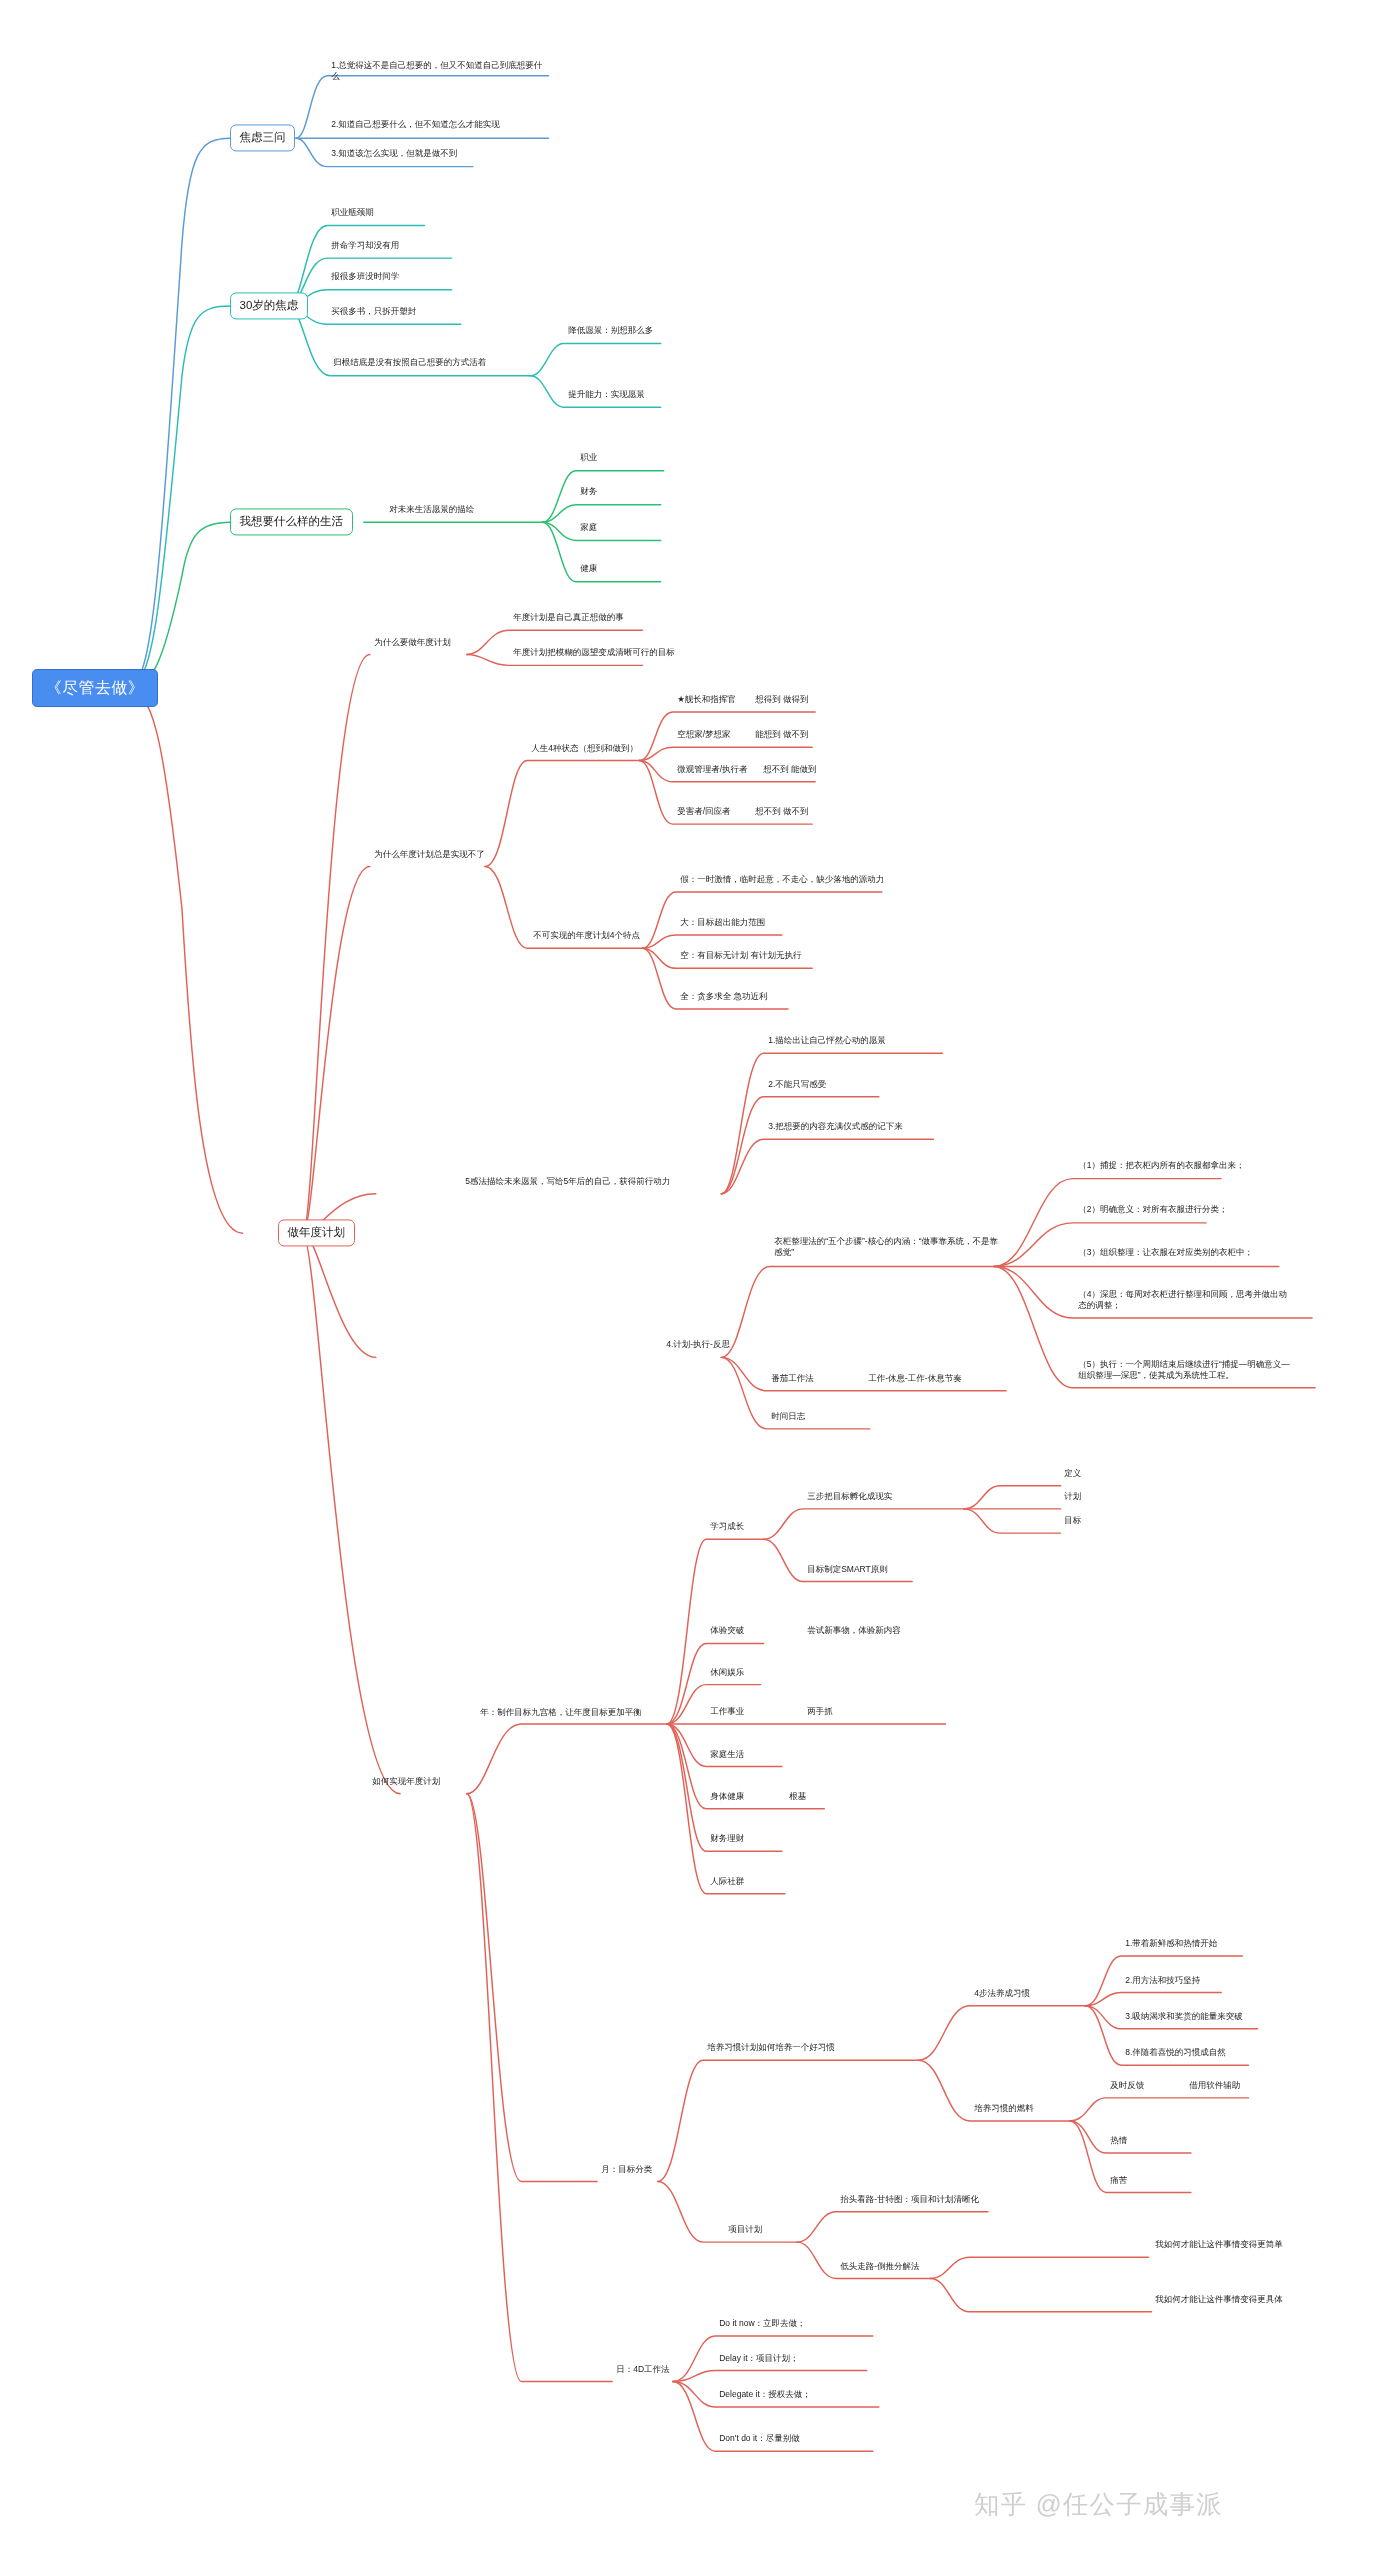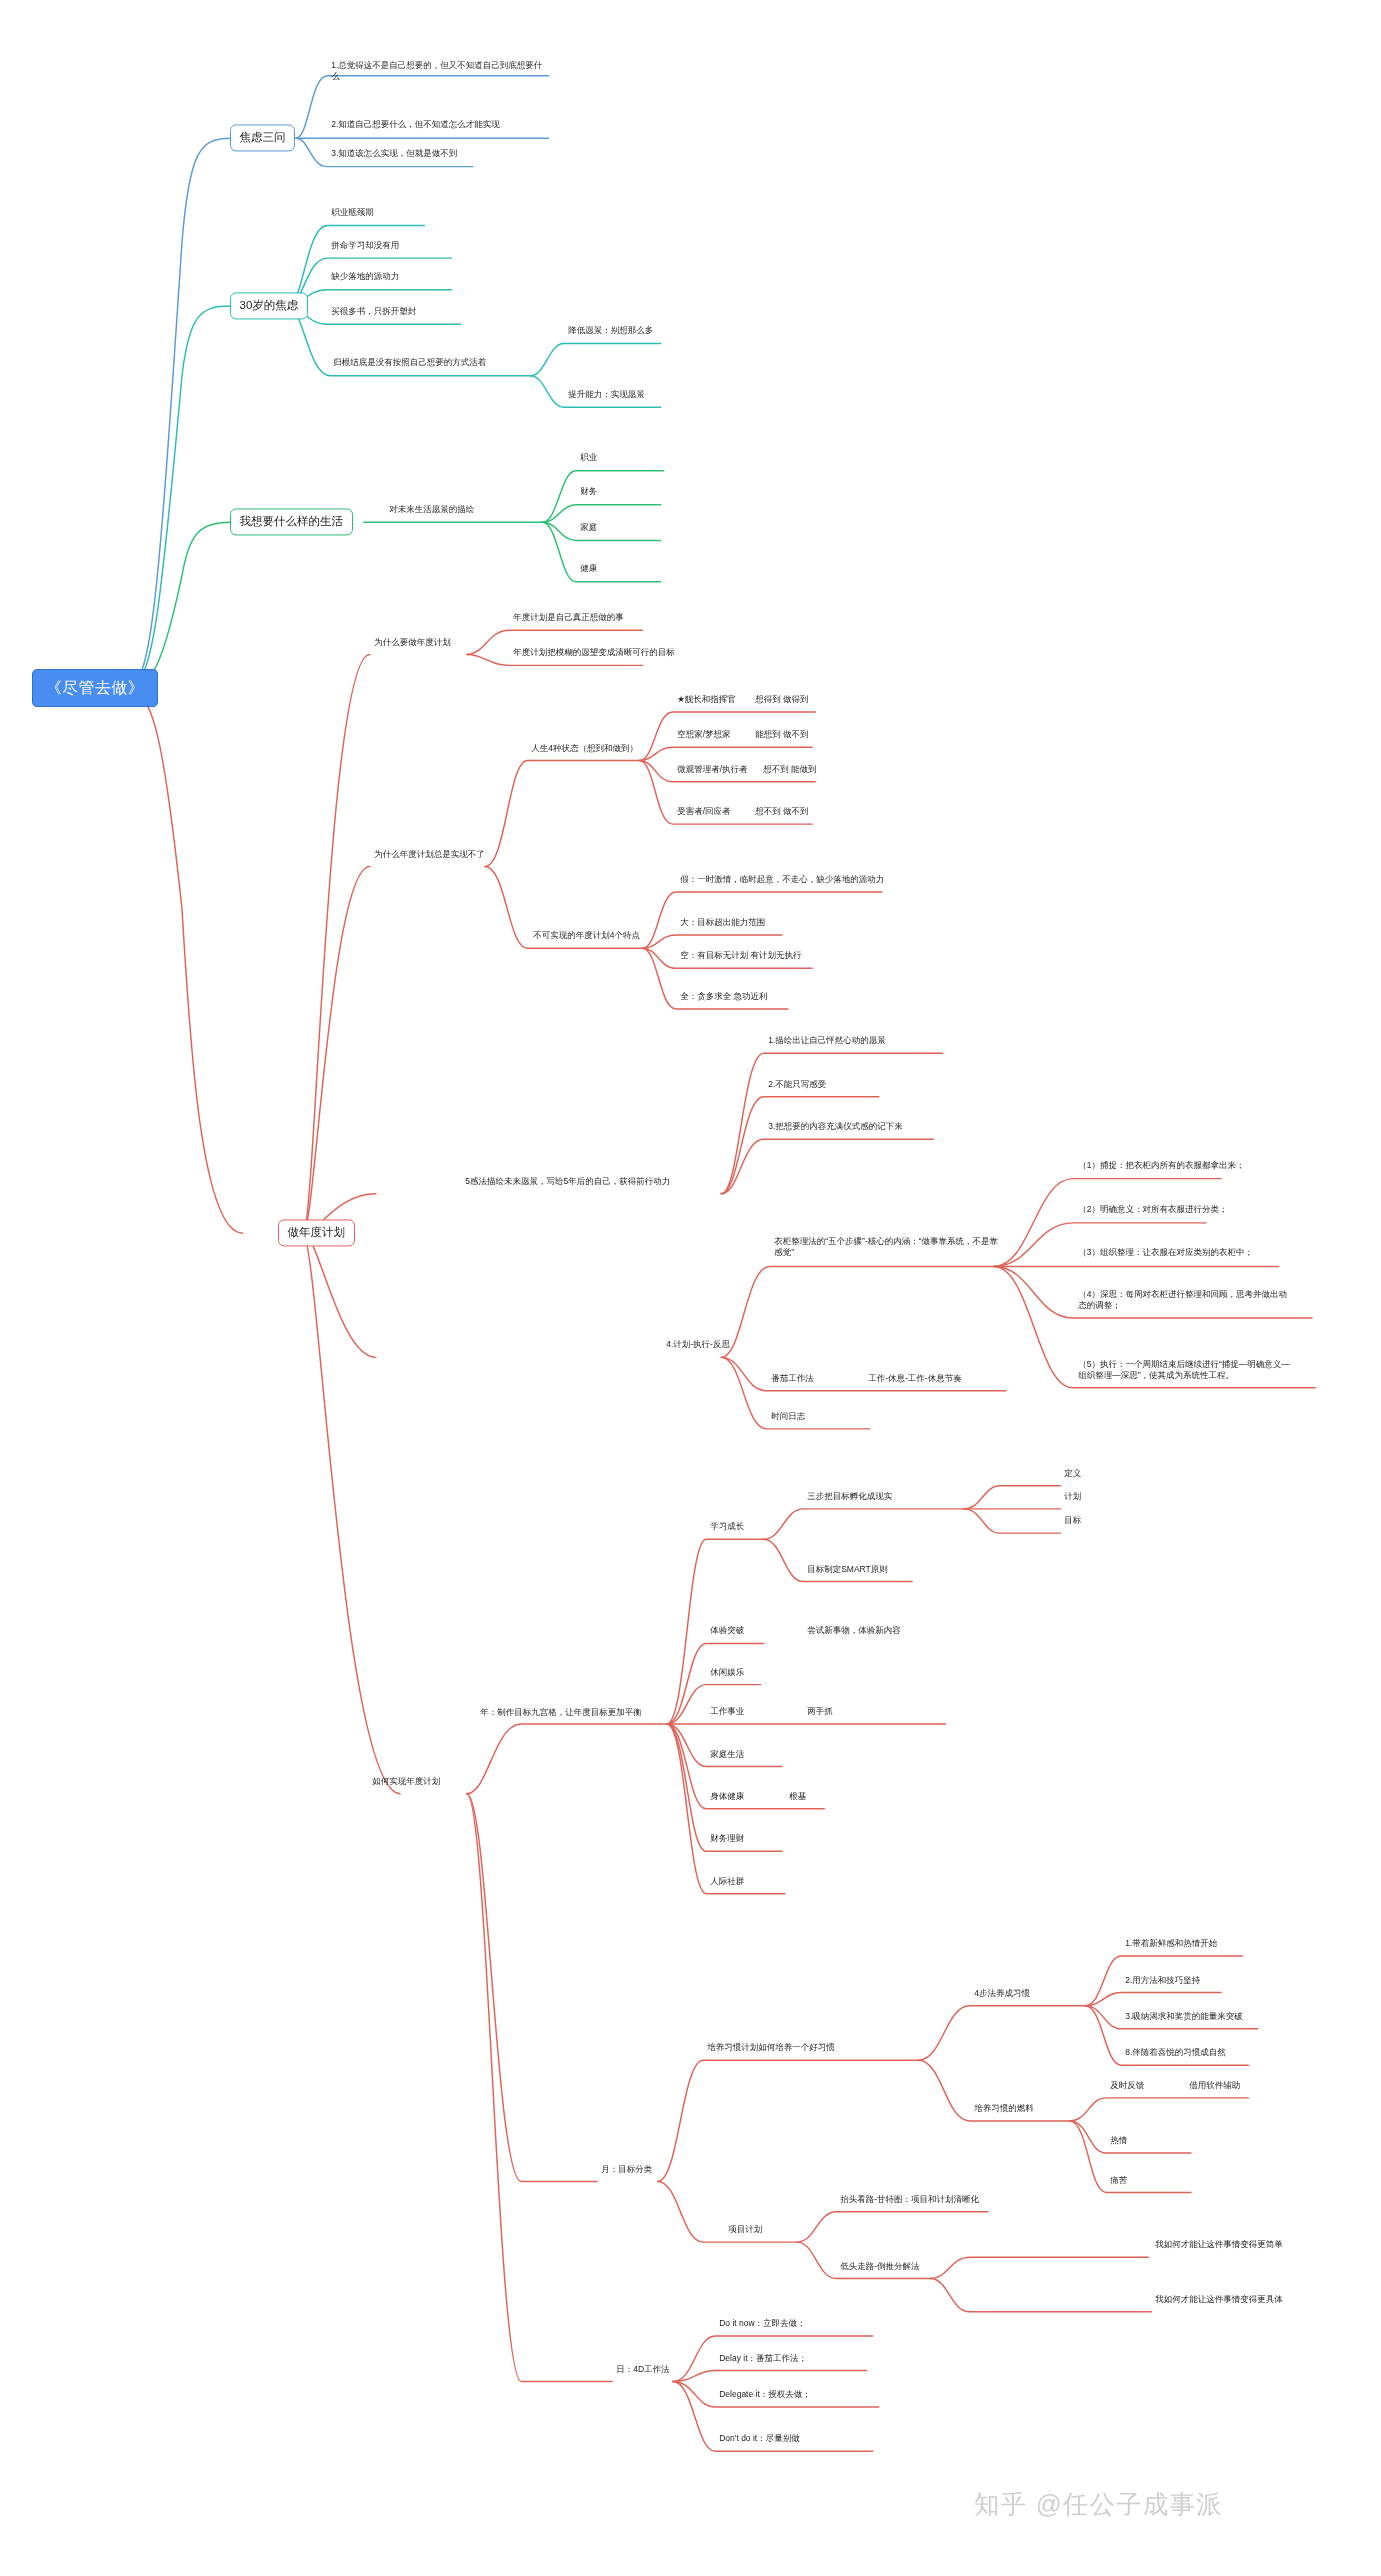--- a/index.html
+++ b/index.html
@@ -191,21 +191,21 @@
   <div class="node root" style="left:31.5px; top:688px;">《尽管去做》</div>
 
   <div class="node boxed b-blue" style="left:230px; top:138px;">焦虑三问</div>
   <div class="node plain wrapped" style="left:330px; top:72px; width:215px;">1.总觉得这不是自己想要的，但又不知道自己到底想要什么</div>
   <div class="node plain" style="left:330px; top:126px;">2.知道自己想要什么，但不知道怎么才能实现</div>
   <div class="node plain" style="left:330px; top:155px;">3.知道该怎么实现，但就是做不到</div>
 
   <div class="node boxed b-teal" style="left:230px; top:306px;">30岁的焦虑</div>
   <div class="node plain" style="left:330px; top:214px;">职业瓶颈期</div>
   <div class="node plain" style="left:330px; top:247px;">拼命学习却没有用</div>
-  <div class="node plain" style="left:330px; top:278px;">缺少落地的源动力</div>
+  <div class="node plain" style="left:330px; top:278px;">报很多班没时间学</div>
   <div class="node plain" style="left:330px; top:313px;">买很多书，只拆开塑封</div>
   <div class="node plain" style="left:332px; top:364px;">归根结底是没有按照自己想要的方式活着</div>
   <div class="node plain" style="left:567px; top:332px;">降低愿景：别想那么多</div>
   <div class="node plain" style="left:567px; top:396px;">提升能力：实现愿景</div>
 
   <div class="node boxed b-green" style="left:230px; top:522px;">我想要什么样的生活</div>
   <div class="node plain" style="left:388px; top:511px;">对未来生活愿景的描绘</div>
   <div class="node plain" style="left:579px; top:459px;">职业</div>
   <div class="node plain" style="left:579px; top:493px;">财务</div>
   <div class="node plain" style="left:579px; top:529px;">家庭</div>
@@ -288,20 +288,20 @@
   <div class="node plain" style="left:1109px; top:2182px;">痛苦</div>
 
   <div class="node plain" style="left:727px; top:2231px;">项目计划</div>
   <div class="node plain" style="left:839px; top:2201px;">抬头看路-甘特图：项目和计划清晰化</div>
   <div class="node plain" style="left:839px; top:2268px;">低头走路-倒推分解法</div>
   <div class="node plain" style="left:1154px; top:2246px;">我如何才能让这件事情变得更简单</div>
   <div class="node plain" style="left:1154px; top:2301px;">我如何才能让这件事情变得更具体</div>
 
   <div class="node plain" style="left:615px; top:2371px;">日：4D工作法</div>
   <div class="node plain" style="left:718px; top:2325px;">Do it now：立即去做；</div>
-  <div class="node plain" style="left:718px; top:2360px;">Delay it：番茄工作法；</div>
+  <div class="node plain" style="left:718px; top:2360px;">Delay it：项目计划；</div>
   <div class="node plain" style="left:718px; top:2396px;">Delegate it：授权去做；</div>
   <div class="node plain" style="left:718px; top:2440px;">Don't do it：尽量别做</div>
 
   <div class="watermark" style="left:974px; top:2487px;">知乎 @任公子成事派</div>
 
 </div>
 
 
 </body></html>

